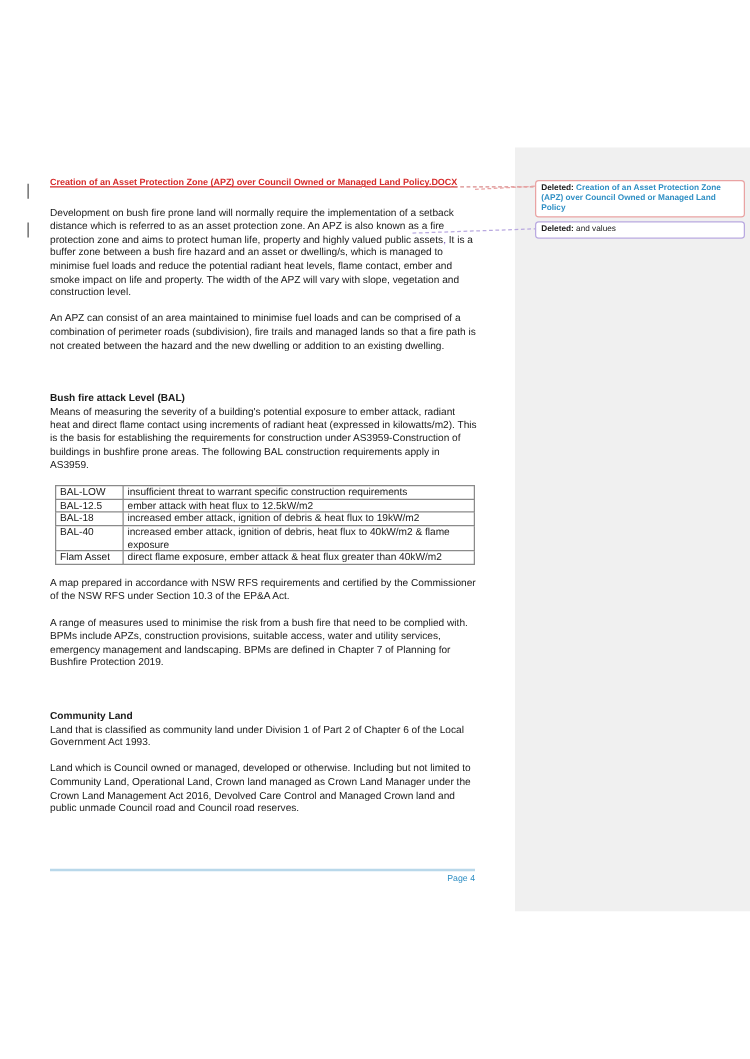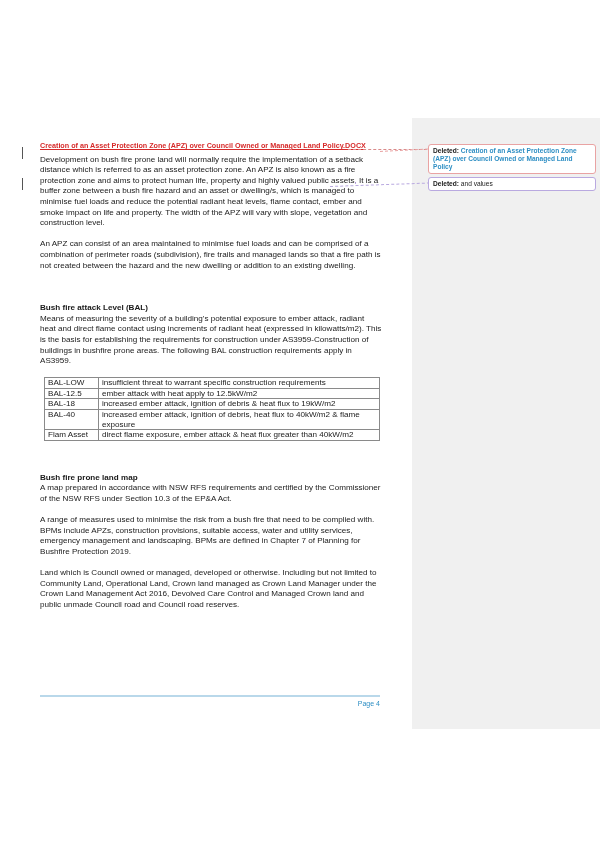--- a/index.html
+++ b/index.html
@@ -67,62 +67,65 @@
 
 <div class="change-bar" style="top:147px;height:12px;"></div>
 <div class="change-bar" style="top:178px;height:12px;"></div>
 
 <div class="page">
   <div style="position:relative;">
     <span class="header-link">Creation of an Asset Protection Zone (APZ) over Council Owned or Managed Land Policy.DOCX</span>
     <div class="dash-tail"></div>
   </div>
 
-  <p style="margin-top:3px;">
+  <p style="margin-top:14px;">
     <span>Development on bush fire prone land will normally require the implementation of a setback distance which is referred to as an asset protection zone.  An APZ is also known as a fire protection zone and aims to protect human life, property and highly valued public assets</span><span class="insert-mark">,</span><span> It is a buffer zone between a bush fire hazard and an asset or dwelling/s, which is managed to minimise fuel loads and reduce the potential radiant heat levels, flame contact, ember and smoke impact on life and property. The width of the APZ will vary with slope, vegetation and construction level.</span>
   </p>
 
   <p>An APZ can consist of an area maintained to minimise fuel loads and can be comprised of a combination of perimeter roads (subdivision), fire trails and managed lands so that a fire path is not created between the hazard and the new dwelling or addition to an existing dwelling.</p>
 
   <div>
     <div class="h">Bush fire attack Level (BAL)</div>
     <p>Means of measuring the severity of a building's potential exposure to ember attack, radiant heat and direct flame contact using increments of radiant heat (expressed in kilowatts/m2). This is the basis for establishing the requirements for construction under AS3959-Construction of buildings in bushfire prone areas. The following BAL construction requirements apply in AS3959.</p>
   </div>
 
   <table class="bal">
     <tbody>
       <tr>
         <td class="code">BAL-LOW</td>
         <td>insufficient threat to warrant specific construction requirements</td>
       </tr>
       <tr>
         <td class="code">BAL-12.5</td>
-        <td>ember attack with heat apply to 12.5kW/m2</td>
+        <td>ember attack with heat flux to 12.5kW/m2</td>
       </tr>
       <tr>
         <td class="code">BAL-18</td>
         <td>increased ember attack, ignition of debris &amp; heat flux to 19kW/m2</td>
       </tr>
       <tr>
         <td class="code">BAL-40</td>
         <td>increased ember attack, ignition of debris, heat flux to 40kW/m2 &amp; flame exposure</td>
       </tr>
       <tr>
         <td class="code">Flam Asset</td>
         <td>direct flame exposure, ember attack &amp; heat flux greater than 40kW/m2</td>
       </tr>
     </tbody>
   </table>
 
   <div>
-    <div class="h">Bush fire prone land map</div>
     <p>A map prepared in accordance with NSW RFS requirements and certified by the Commissioner of the NSW RFS under Section 10.3 of the EP&amp;A Act.</p>
   </div>
   <div>
     <p>A range of measures used to minimise the risk from a bush fire that need to be complied with. BPMs include APZs, construction provisions, suitable access, water and utility services, emergency management and landscaping.  BPMs are defined in Chapter 7 of Planning for Bushfire Protection 2019.</p>
+  </div>
+  <div>
+    <div class="h">Community Land</div>
+    <p>Land that is classified as community land under Division 1 of Part 2 of Chapter 6 of the Local Government Act 1993.</p>
   </div>
   <div>
     <p>Land which is Council owned or managed, developed or otherwise. Including but not limited to Community Land, Operational Land, Crown land managed as Crown Land Manager under the Crown Land Management Act 2016, Devolved Care Control and Managed Crown land and public unmade Council road and Council road reserves.</p>
   </div>
 </div>
 
 <div class="footer-rule"></div>
 <div class="page-num">Page 4</div>
 
 <div class="connector conn1"></div>

